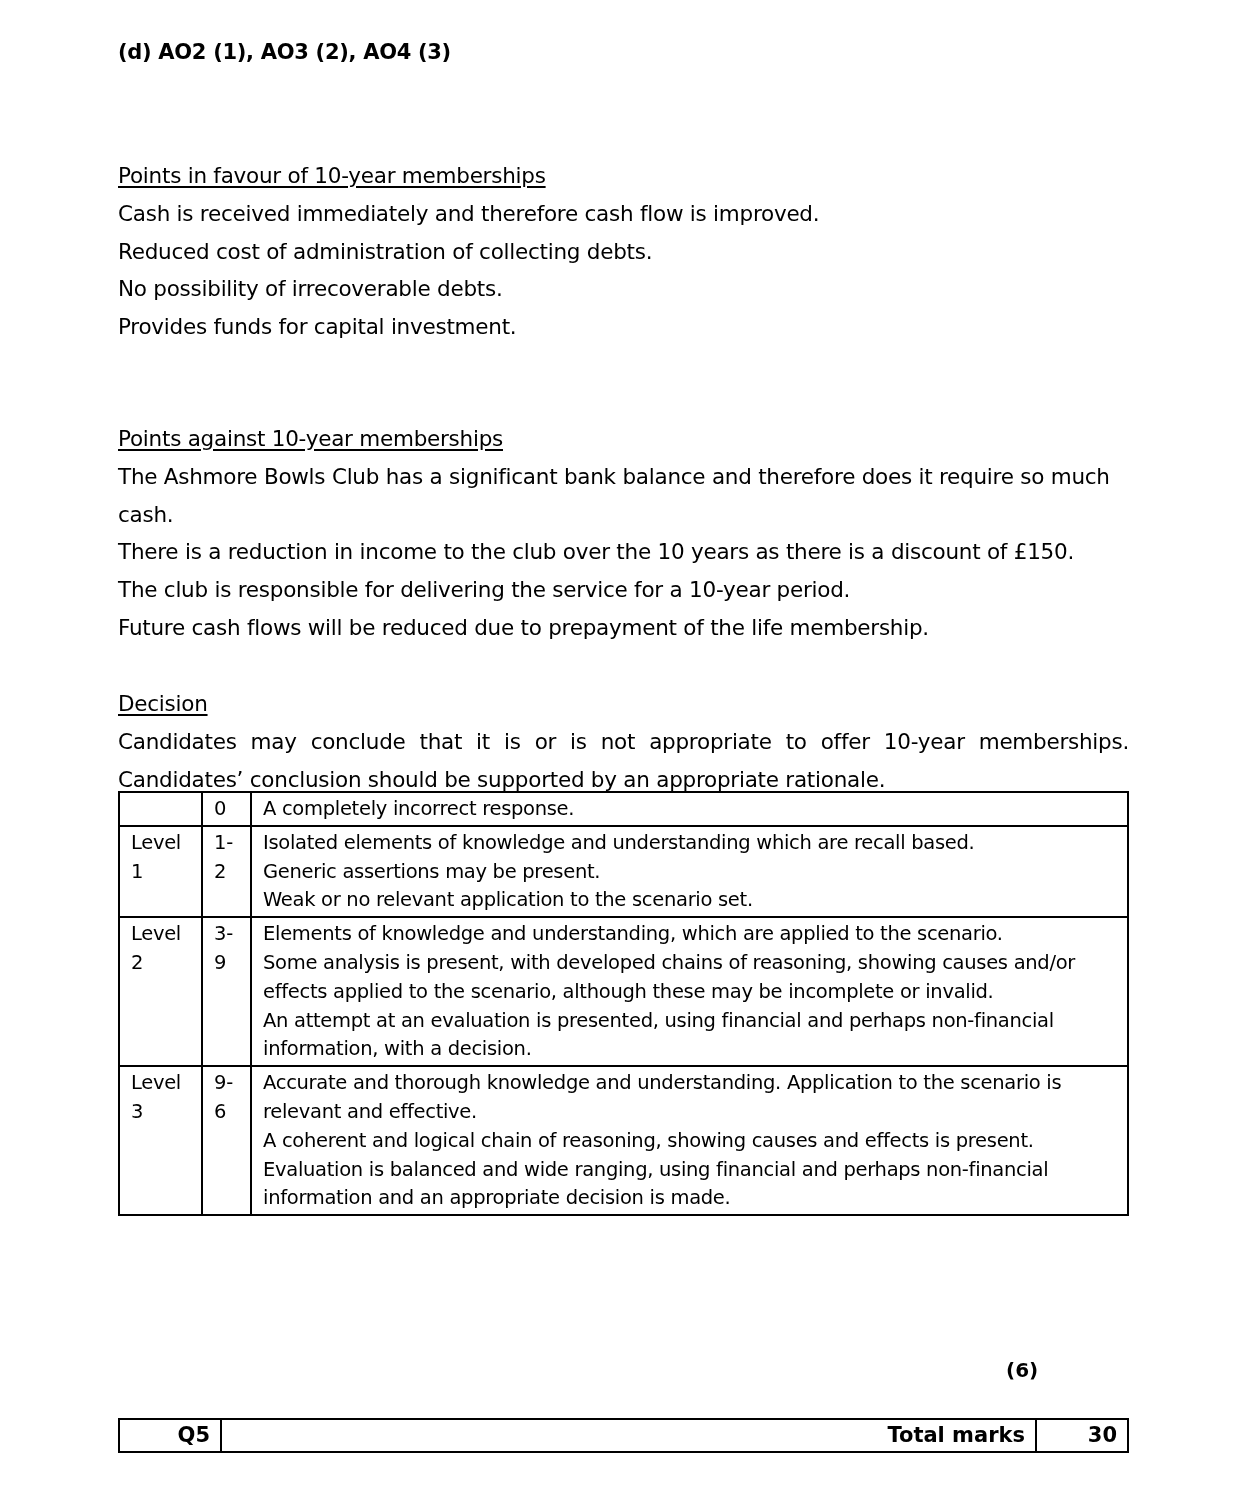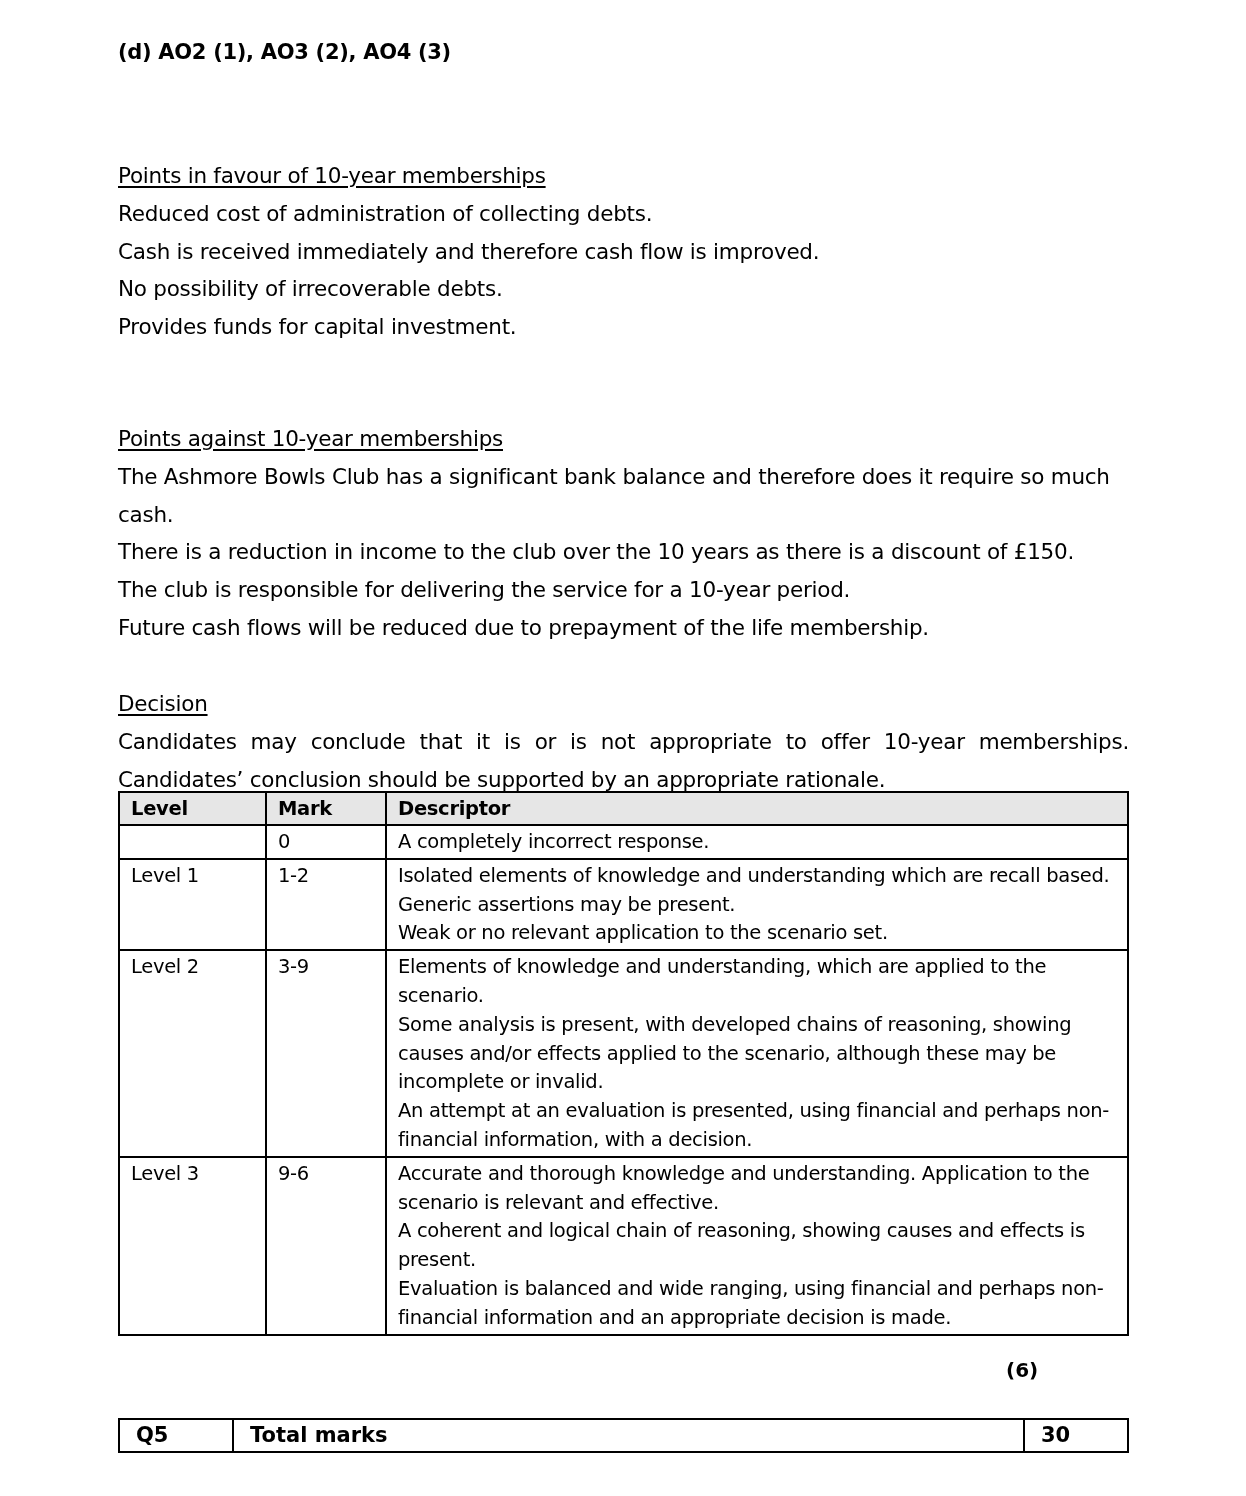--- a/index.html
+++ b/index.html
@@ -11,58 +11,53 @@
   .section p { margin: 0; }
   .justify { text-align: justify; text-align-last: justify; }
   table.levels { position: absolute; left: 118px; top: 791px; width: 1011px; border-collapse: collapse;
                  font-size: 19.5px; letter-spacing: -0.3px; }
   table.levels td, table.levels th { border: 2px solid #000; vertical-align: top; padding: 2px 11px 1px 11px; line-height: 28.8px; text-align: left; }
   table.levels th { background: #e6e6e6; font-weight: bold; line-height: 28px; }
   table.levels .c1 { width: 123px; }
   table.levels .c2 { width: 96px; }
   .marks { position: absolute; left: 1006px; top: 1358px; font-size: 20px; font-weight: bold; }
   table.total { position: absolute; left: 118px; top: 1418px; width: 1011px; border-collapse: collapse; font-size: 21px; font-weight: bold; }
-  table.total td { border: 2px solid #000; padding: 1px 16px; line-height: 29px; }
+  table.total td { border: 2px solid #000; padding: 1px 10px; line-height: 29px; text-align: right; }
   table.total .q { width: 80px; }
   table.total .v { width: 70px; }
 </style>
 </head>
 <body>
 
 <div class="heading">(d) AO2 (1), AO3 (2), AO4 (3)</div>
 
 <div class="section" style="top:111px;">
   <div class="title">Points in favour of 10-year memberships</div>
+  <p>Cash is received immediately and therefore cash flow is improved.</p>
   <p>Reduced cost of administration of collecting debts.</p>
-  <p>Cash is received immediately and therefore cash flow is improved.</p>
   <p>No possibility of irrecoverable debts.</p>
   <p>Provides funds for capital investment.</p>
 </div>
 
 <div class="section" style="top:374px;">
   <div class="title">Points against 10-year memberships</div>
   <p>The Ashmore Bowls Club has a significant bank balance and therefore does it require so much cash.</p>
   <p>There is a reduction in income to the club over the 10 years as there is a discount of £150.</p>
   <p>The club is responsible for delivering the service for a 10-year period.</p>
   <p>Future cash flows will be reduced due to prepayment of the life membership.</p>
 </div>
 
 <div class="section" style="top:639px;">
   <div class="title">Decision</div>
   <p class="justify">Candidates may conclude that it is or is not appropriate to offer 10-year memberships.</p>
   <p>Candidates’ conclusion should be supported by an appropriate rationale.</p>
 </div>
 
 <table class="levels">
   <tbody>
-      <tr>
-    <th class="c1">Level</th>
-    <th class="c2">Mark</th>
-    <th>Descriptor</th>
-  </tr>
   <tr>
     <td></td>
     <td>0</td>
     <td>
       <div>A completely incorrect response.</div>
     </td>
   </tr>
   <tr>
     <td>Level 1</td>
     <td>1-2</td>

